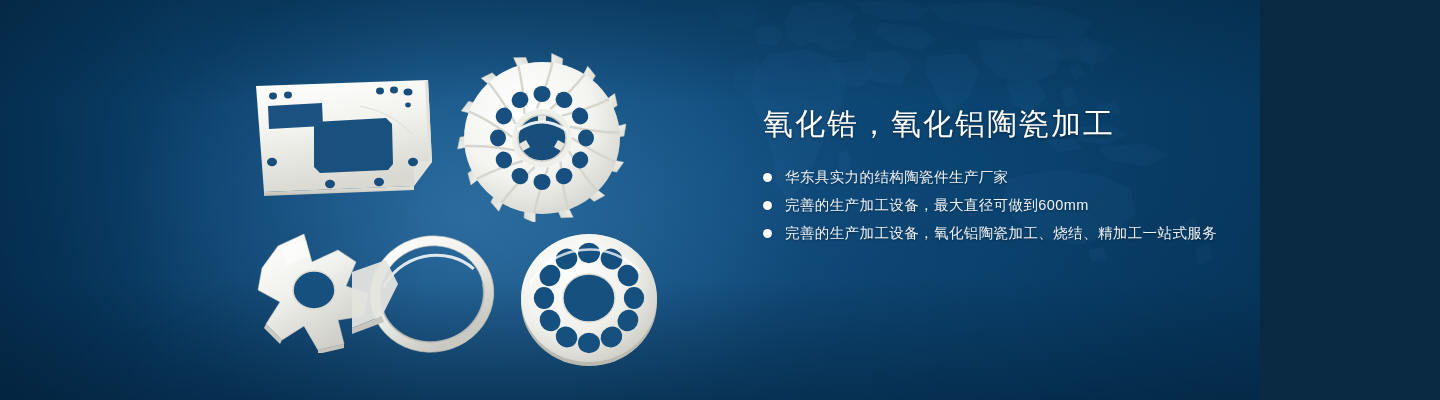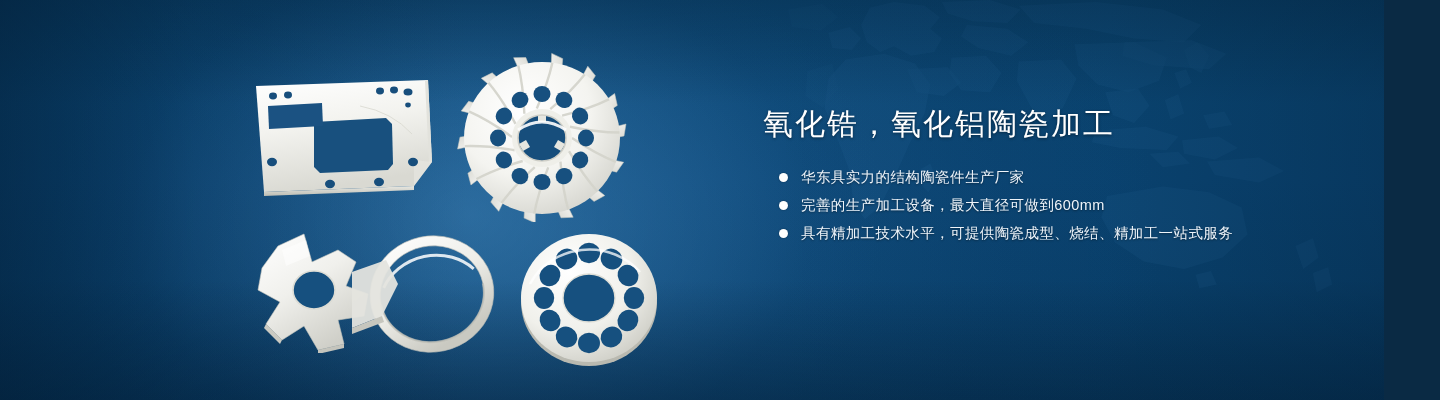--- a/index.html
+++ b/index.html
@@ -2,21 +2,21 @@
 <html><head>
 <meta charset="utf-8">
 <style>
   html, body {
     margin: 0;
     padding: 0;
     background: #0a2a44;
   }
   #banner {
     position: relative;
-    width: 1384px;
+    width: 1260px;
     height: 400px;
     overflow: hidden;
     font-family: "Liberation Sans", "DejaVu Sans", sans-serif;
     background: #07436f;
     user-select: none;
   }
 
   
   .bg-base {
     position: absolute;
@@ -66,21 +66,21 @@
     font-size: 30px;
     line-height: 40px;
     letter-spacing: 2px;
     font-weight: 400;
     margin: 0 0 22px 0;
     text-shadow: 0 1px 3px rgba(0,0,0,.45);
     white-space: nowrap;
   }
   .bullets {
     list-style: none;
-    margin: 16px;
+    margin: 0;
     padding: 0;
   }
   .bullets li {
     display: flex;
     align-items: center;
     margin: 0 0 6px 0;
     min-height: 22px;
   }
   .dot {
     width: 9px;
@@ -472,18 +472,18 @@
       <li>
         <span class="dot"></span>
         <span class="btext">华东具实力的结构陶瓷件生产厂家</span>
       </li>
       <li>
         <span class="dot"></span>
         <span class="btext">完善的生产加工设备，最大直径可做到600mm</span>
       </li>
       <li>
         <span class="dot"></span>
-        <span class="btext">具有精加工技术水平，可提供陶瓷成型、烧结、精加工一站式服务</span>
+        <span class="btext">完善的生产加工设备，氧化铝陶瓷加工、烧结、精加工一站式服务</span>
       </li>
     </ul>
   </div>
 
 </div>
 
 </body></html>

